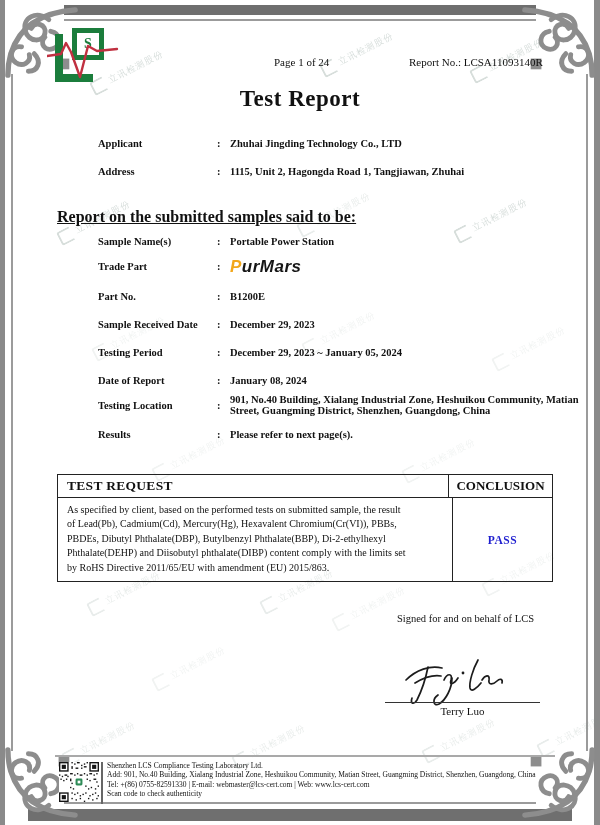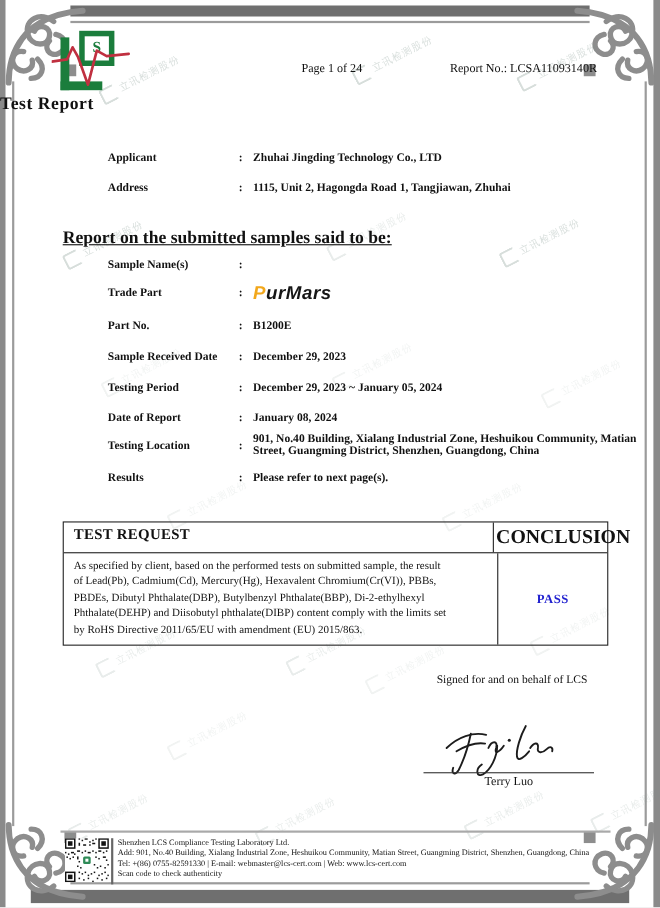--- a/index.html
+++ b/index.html
@@ -35,40 +35,40 @@
   .lcs-logo{position:absolute;left:55px;top:26px;width:62px;height:52px;}
   .lcs-l{position:absolute;left:0;top:8px;width:30px;height:40px;
          border-left:8px solid #1b7d3c;border-bottom:8px solid #1b7d3c;}
   .lcs-sq{position:absolute;left:17px;top:2px;width:22px;height:22px;border:5px solid #1b7d3c;
           display:flex;align-items:center;justify-content:center;}
   .lcs-s{font-weight:bold;color:#1b7d3c;font-size:14px;font-family:"Liberation Serif",serif;}
   .lcs-zig{position:absolute;left:-8px;top:6px;}
   .hdr-meta{position:absolute;font-size:11px;color:#111;}
   .page-info{left:274px;top:56px;font-family:Liberation Serif, serif;}
   .report-no{left:409px;top:56px;}
-  .title{position:absolute;left:0;right:0;top:86px;
-         font-size:16px;font-weight:bold;letter-spacing:0.5px;}
+  .title{position:absolute;left:0;right:0;top:86px;text-align:center;
+         font-size:23px;font-weight:bold;letter-spacing:0.5px;}
 
   
   .frow{position:absolute;left:57px;width:500px;display:flex;font-size:10.5px;font-weight:bold;margin-left:41px;}
   .flabel{width:119px;flex:0 0 auto;}
   .fcolon{width:13px;flex:0 0 auto;}
   .fvalue{flex:1;}
   .frow.two-line .flabel,.frow.two-line .fcolon{align-self:center;}
   .note{position:absolute;left:57px;top:208px;font-size:16px;font-weight:bold;text-decoration:underline;}
   .purmars{font-family:"Liberation Sans",sans-serif;font-weight:bold;font-style:italic;
            font-size:17px;letter-spacing:0.5px;line-height:1;margin-top:-3px;color:#161616;}
   .purmars::first-letter{color:#f2a71b;}
 
   
   .ctable{position:absolute;left:57px;top:474px;width:496px;border:1.7px solid #222;box-sizing:border-box;}
   .ct-head{display:flex;border-bottom:1.6px solid #222;}
   .th-req{flex:1;padding:3px 9px;font-weight:bold;font-size:13.5px;letter-spacing:0.3px;}
   .th-con{width:99px;flex:0 0 auto;border-left:1.6px solid #222;padding:3px 2px;text-align:center;
-          font-weight:bold;font-size:18px;}
+          font-weight:bold;font-size:13px;}
   .ct-body{display:flex;min-height:78px;gap:36px;}
   .td-req{flex:1;padding:5px 9px 6px 9px;font-size:10px;line-height:14.4px;}
   .td-con{width:99px;flex:0 0 auto;border-left:1.6px solid #222;display:flex;
           align-items:center;justify-content:center;font-weight:bold;font-size:11.5px;
           letter-spacing:0.5px;color:#1f1fcf;}
 
   
   .signed-for{position:absolute;right:66px;top:613px;font-size:10.5px;}
   .sig-svg{position:absolute;left:400px;top:650px;}
   .sig-line{position:absolute;left:385px;top:702px;width:155px;border-top:1.2px solid #333;}
@@ -229,20 +229,21 @@
     <span class="flabel">Address</span>
     <span class="fcolon">:</span>
     <span class="fvalue">1115, Unit 2, Hagongda Road 1, Tangjiawan, Zhuhai</span>
   </div>
 
   <div class="note">Report on the submitted samples said to be:</div>
 
   <div class="frow" style="top:236px">
     <span class="flabel">Sample Name(s)</span>
     <span class="fcolon">:</span>
+    <span class="fvalue">Portable Power Station</span>
   </div>
   <div class="frow" style="top:261px">
     <span class="flabel">Trade Part</span>
     <span class="fcolon">:</span>
     <span class="fvalue purmars">PurMars</span>
   </div>
   <div class="frow" style="top:291px">
     <span class="flabel">Part No.</span>
     <span class="fcolon">:</span>
     <span class="fvalue">B1200E</span>

